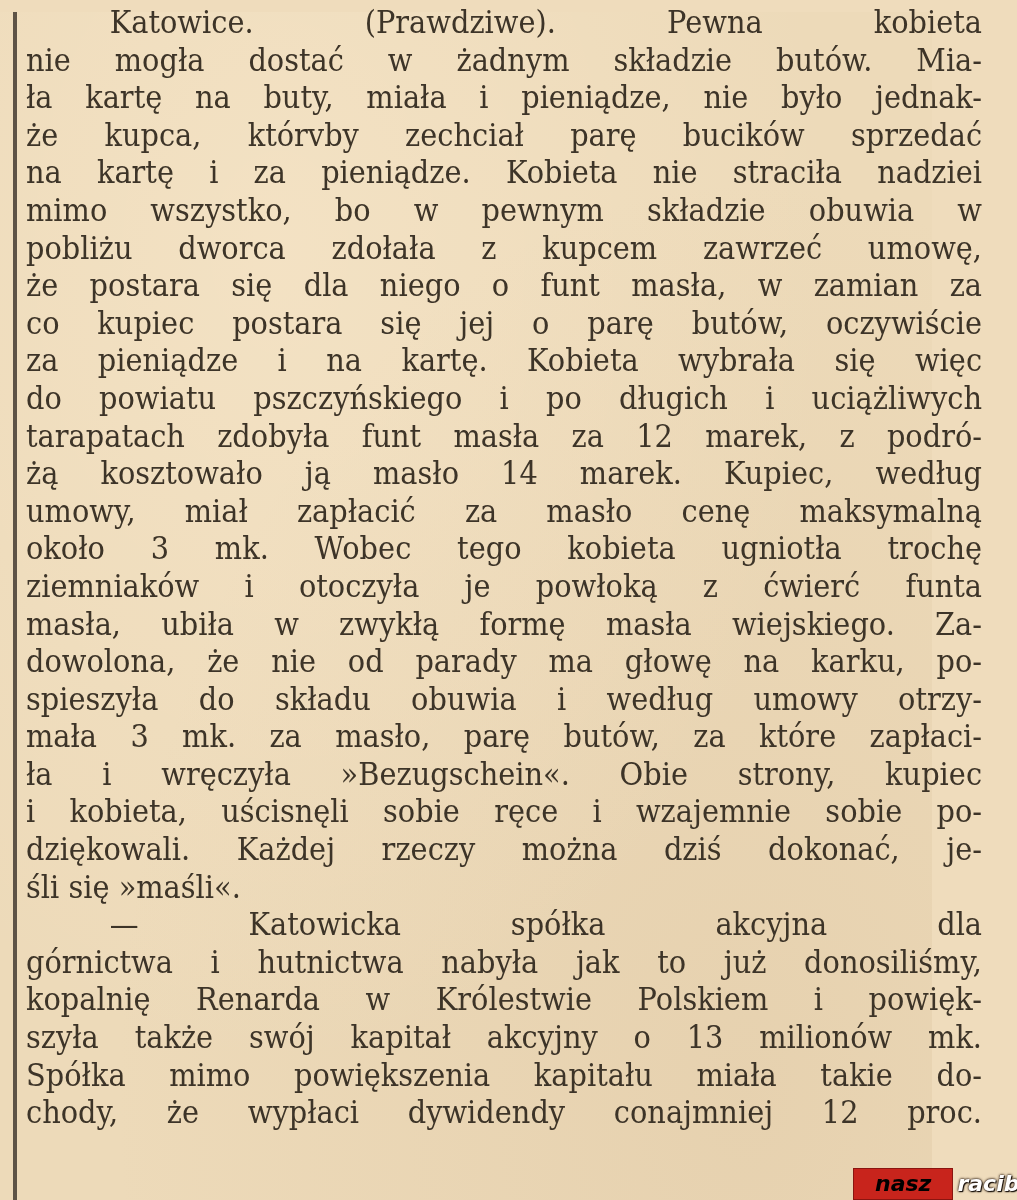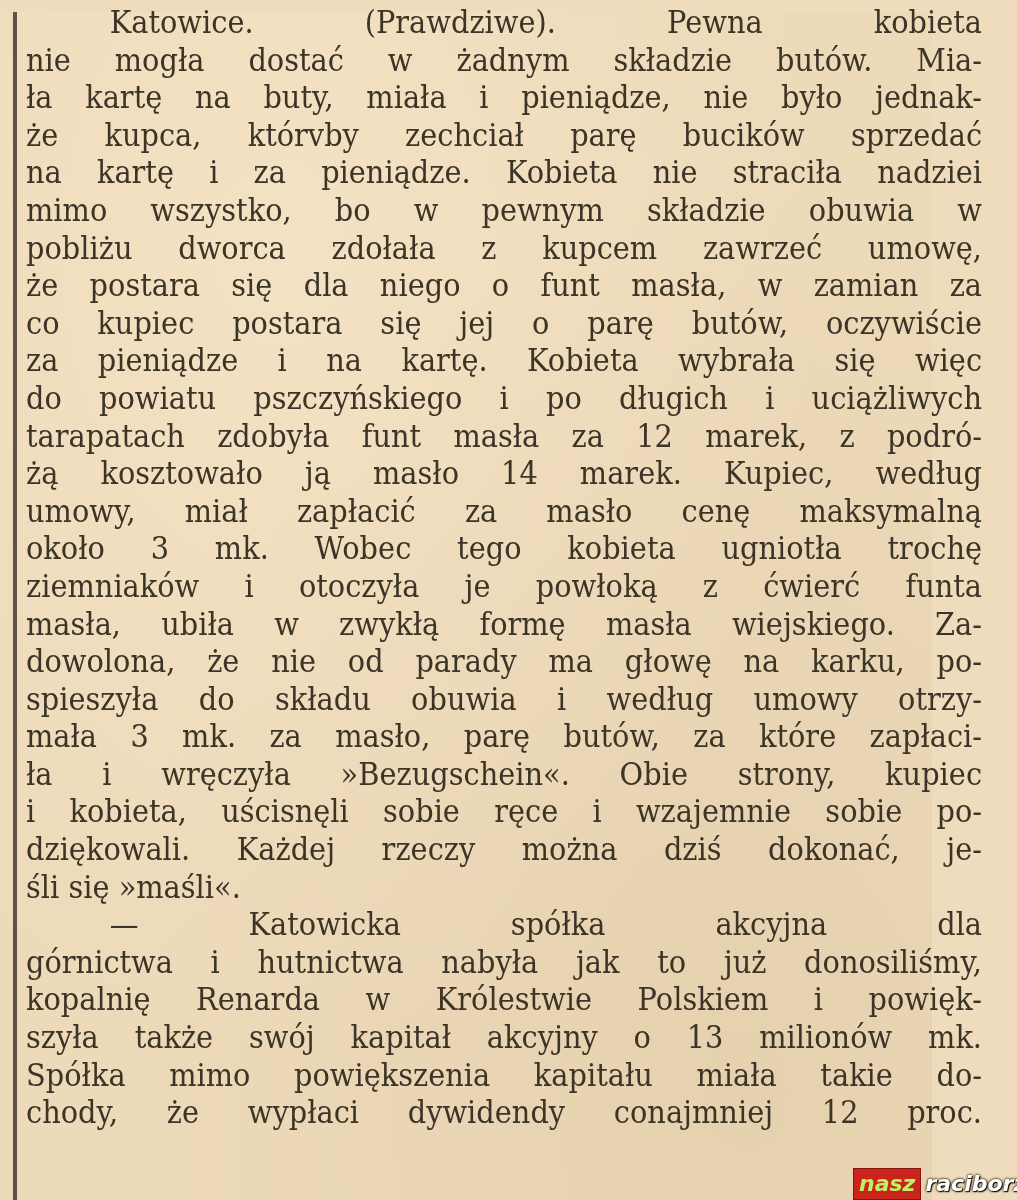--- a/index.html
+++ b/index.html
@@ -39,21 +39,21 @@
     }
     .line.indent { padding-left: 90px; width: 938px; }
     .line.last { text-align-last: left; }
     .watermark {
       position: absolute; left: 853px; top: 1157px; height: 30px;
       display: flex; align-items: center;
       font-family: "DejaVu Sans", sans-serif; font-style: italic; font-weight: bold;
       font-size: 22px;
     }
     .wm-a {
-      background: #c8241c; color: #bef264; padding: 0 5px; height: 30px; line-height: 30px;
+      background: #c8241c; color: #000000; padding: 0 21px; height: 30px; line-height: 30px;
       border: 1px solid #8a1510;
     }
     .wm-b {
       color: #ffffff; padding: 0 4px; height: 30px; line-height: 30px;
       text-shadow: 0 0 3px #2a1a10, 0 0 2px #2a1a10, 1px 1px 1px #000;
     }
   </style>
 </head>
 <body>
 

